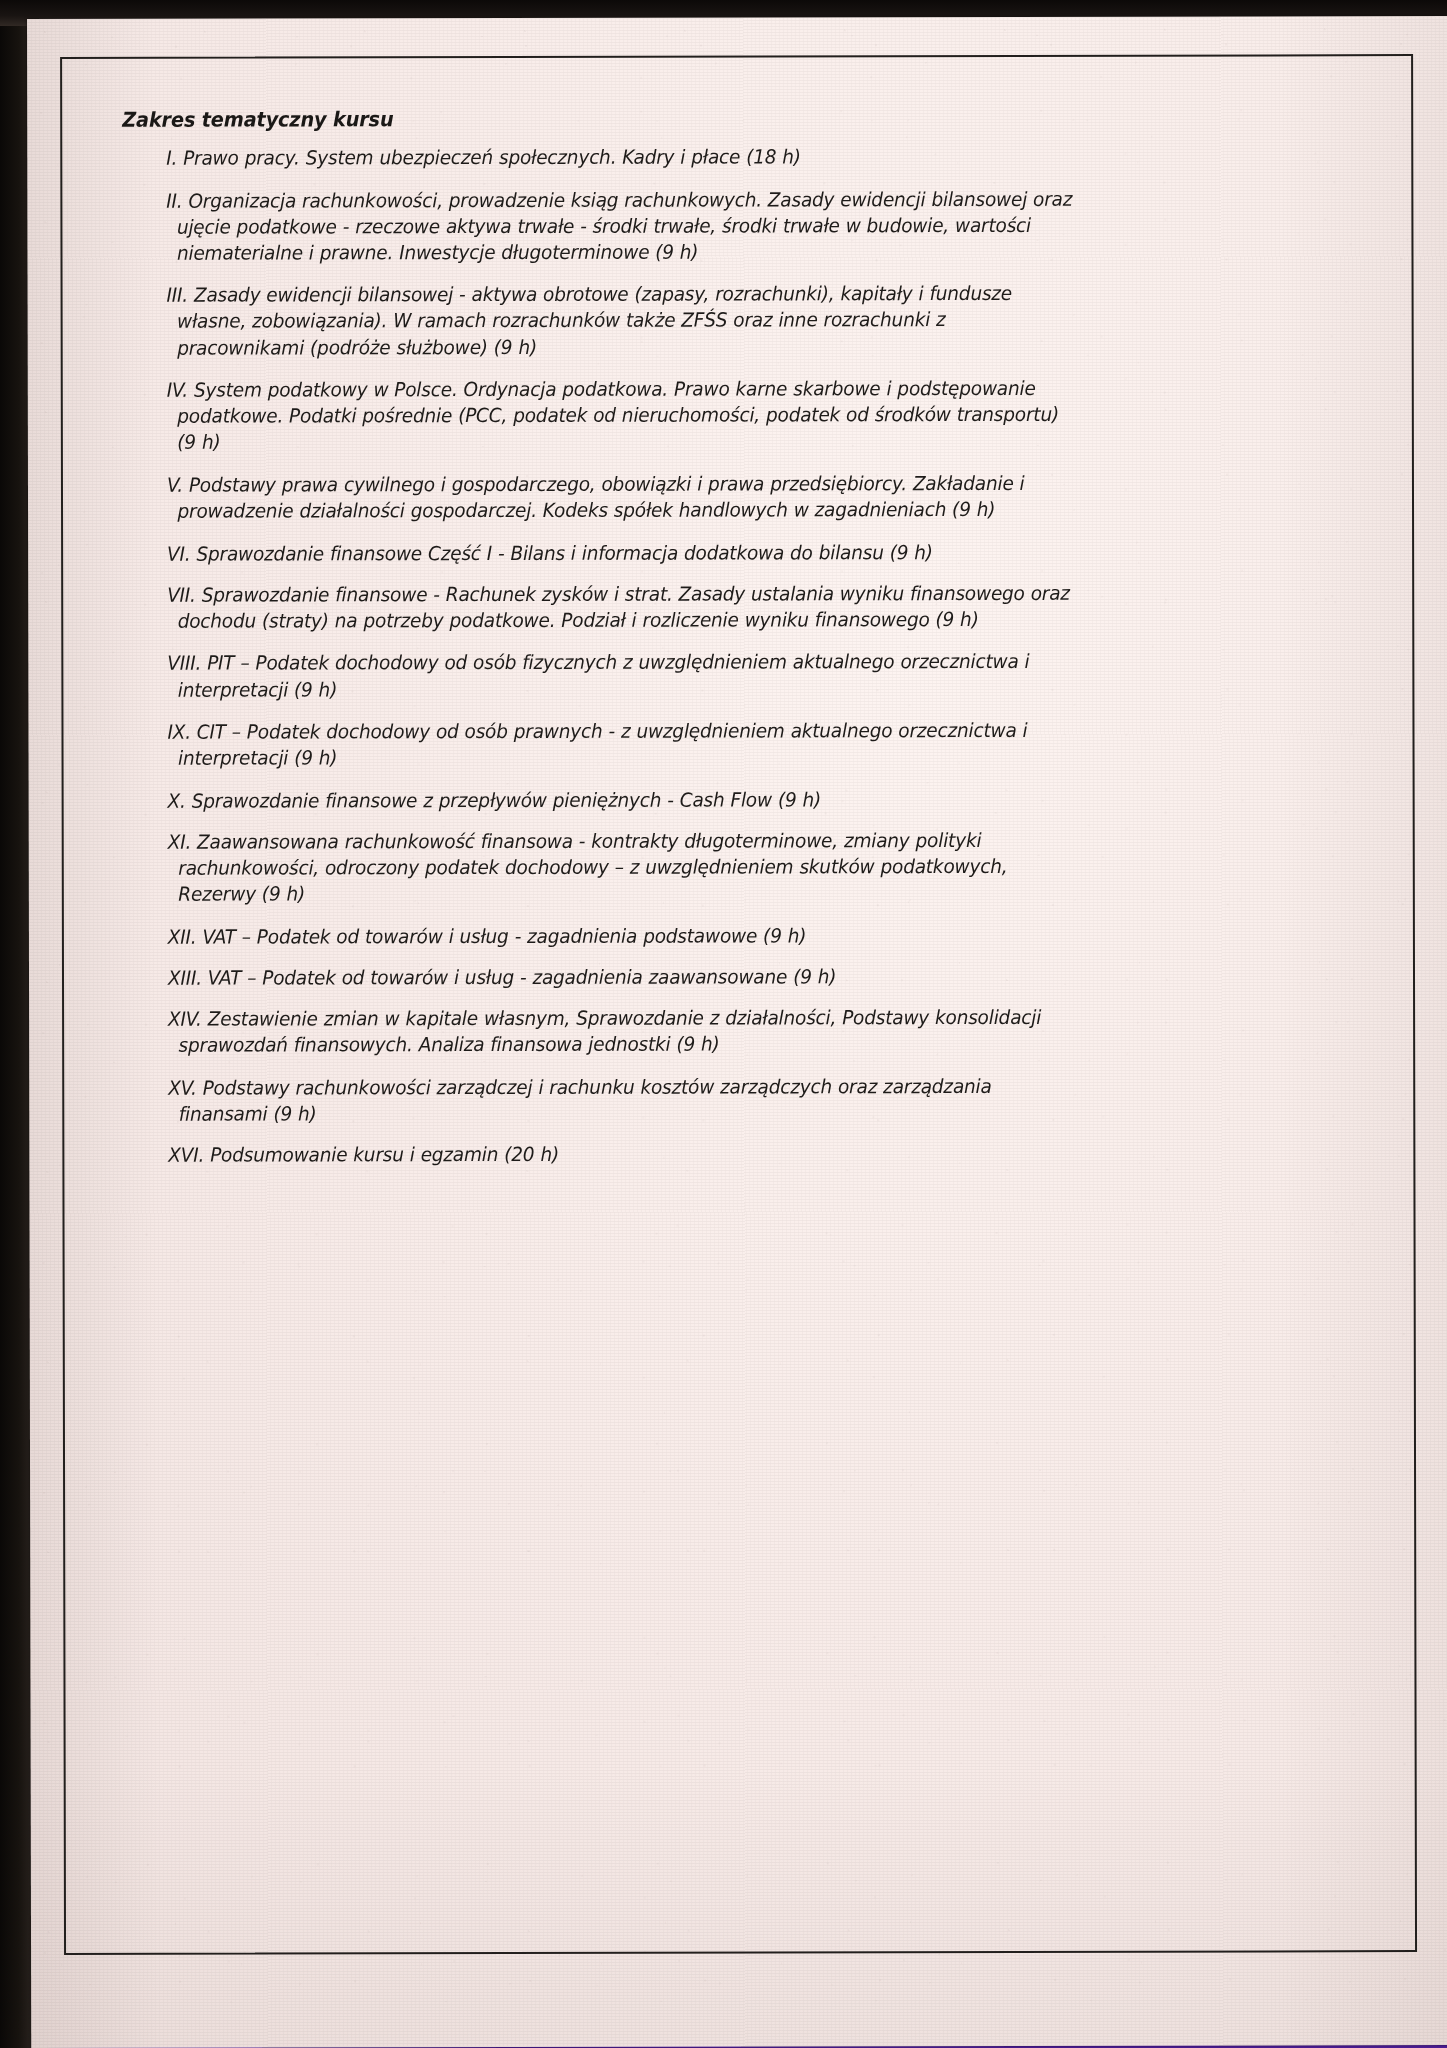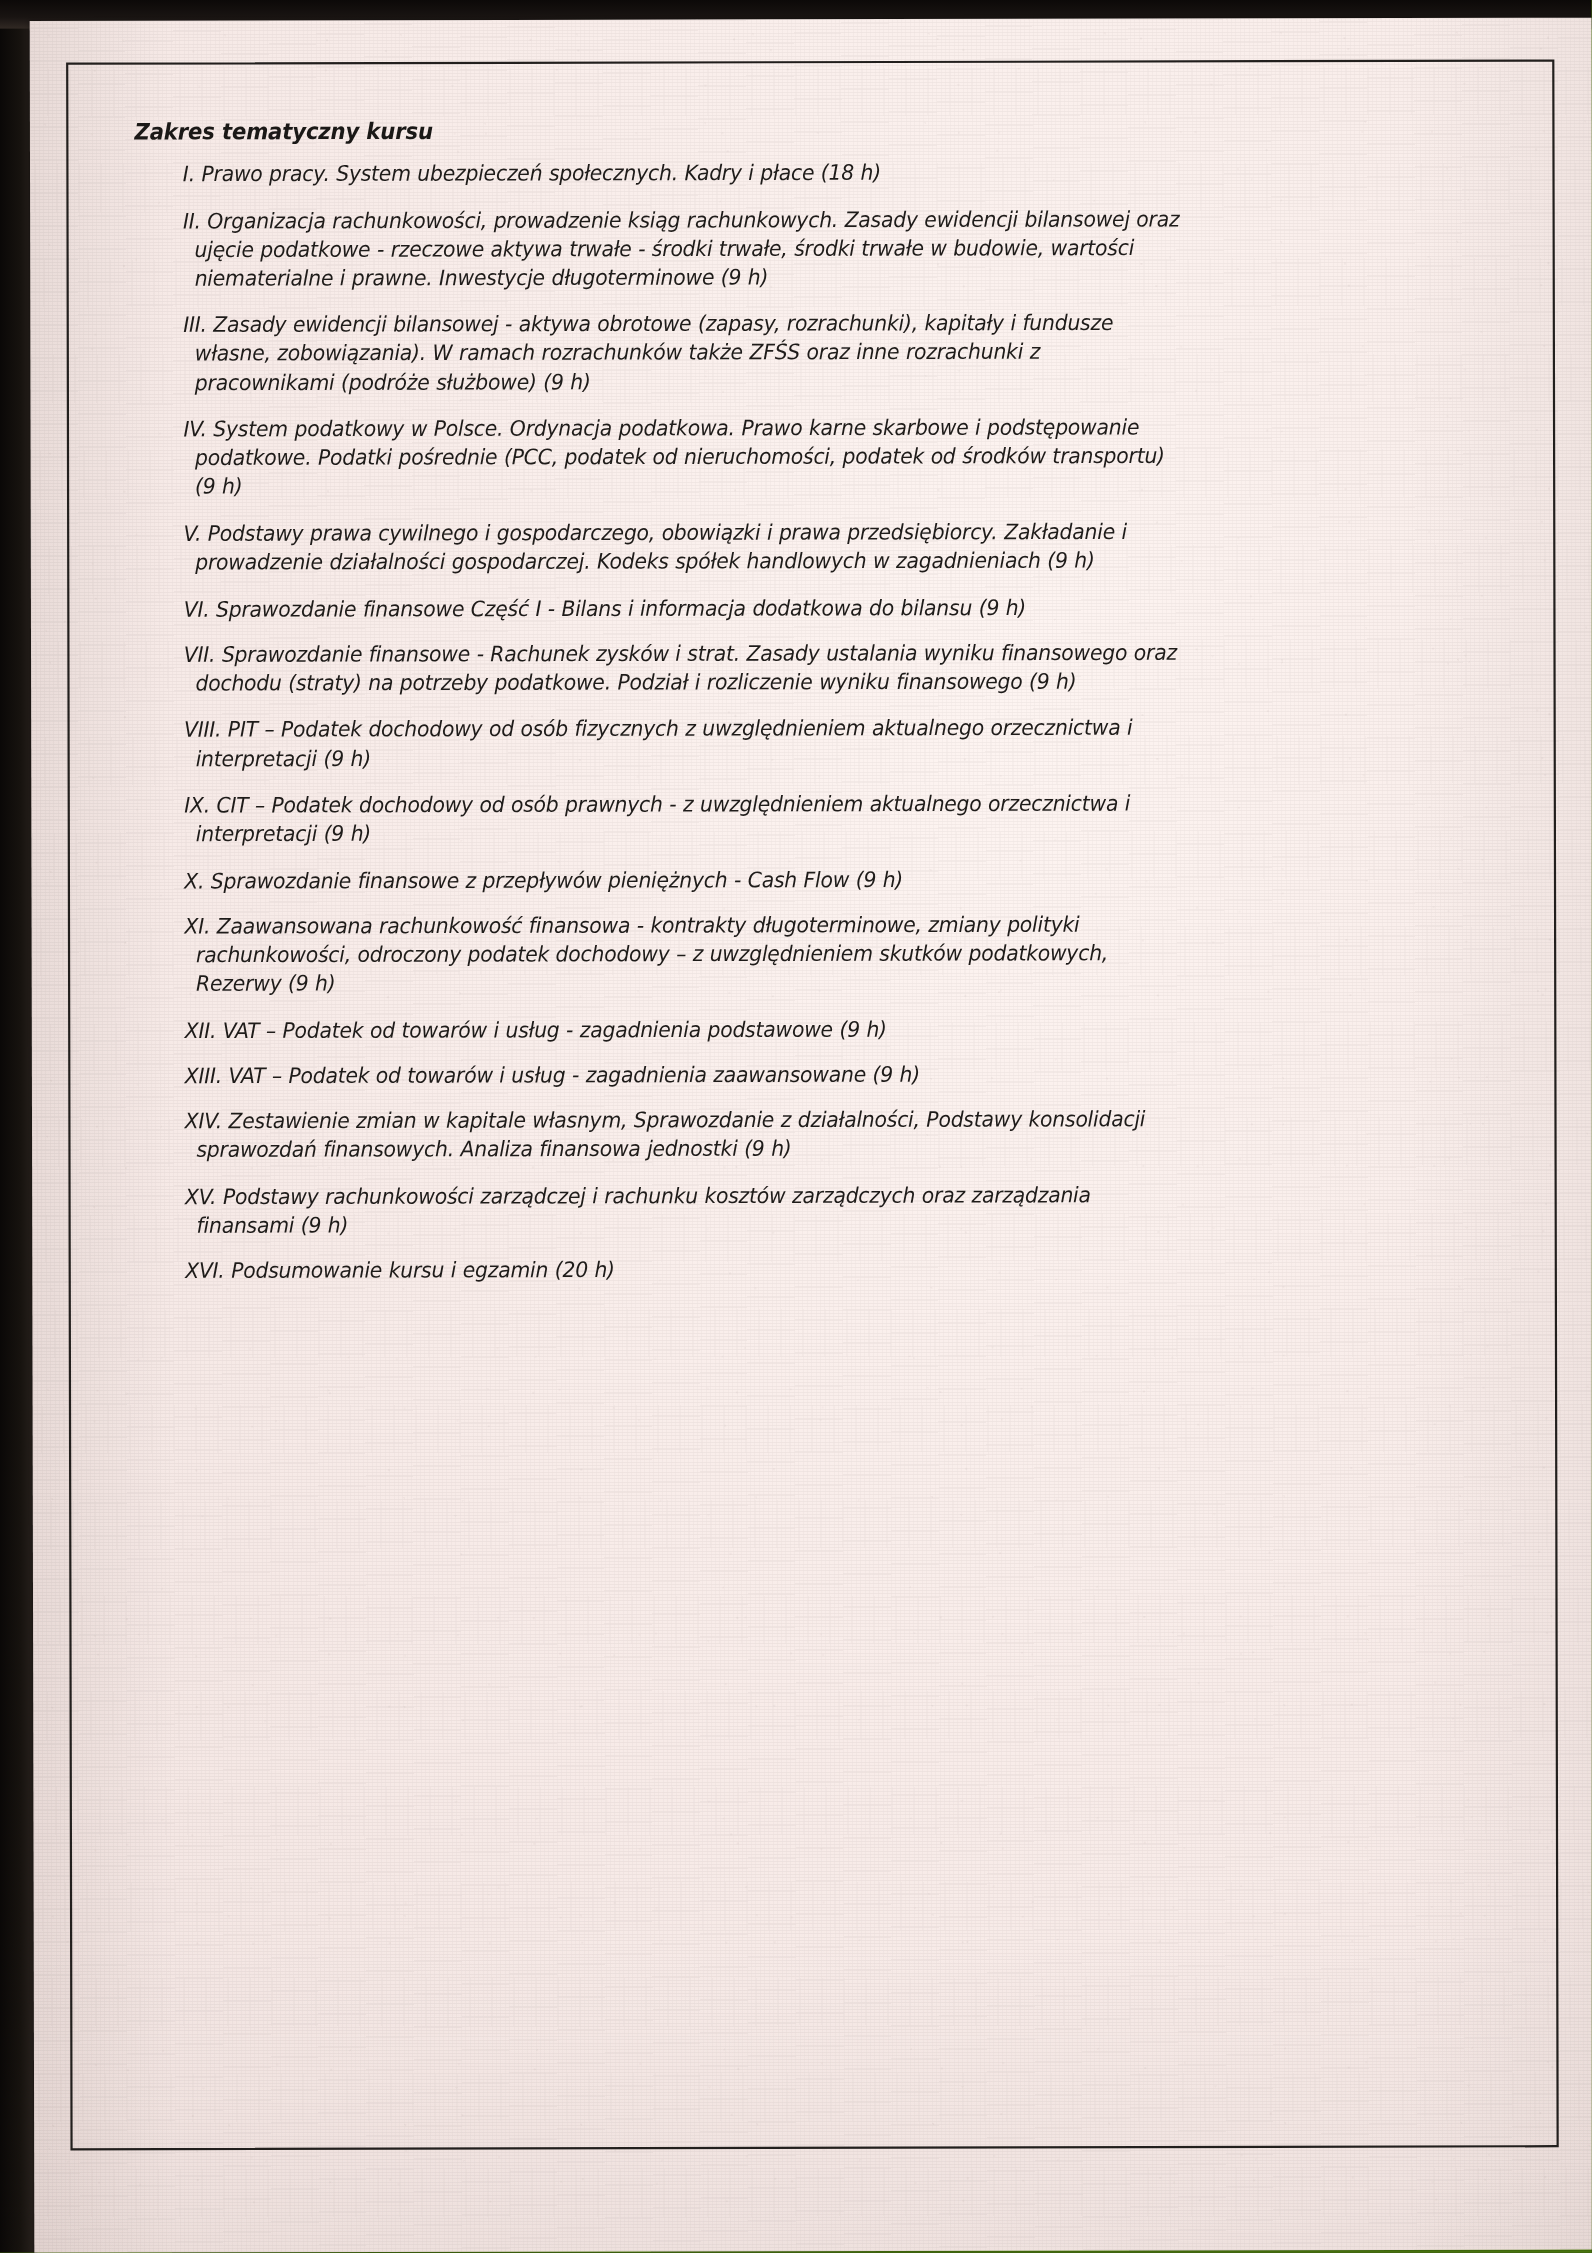--- a/index.html
+++ b/index.html
@@ -14,21 +14,21 @@
     font-family: "Liberation Sans", sans-serif;
     overflow: hidden;
   }
 
   
   #scan {
     position: relative;
     width: 1447px;
     height: 2048px;
     overflow: hidden;
-    background: #4d7c0f;
+    background: #4c1d95;
   }
 
   
   #scan-bg-left {
     position: absolute;
     left: 0; top: 0;
     width: 34px; height: 2048px;
     background: linear-gradient(90deg,#0a0807 0%, #17130f 55%, #2b2420 100%);
   }
   #scan-bg-top {

